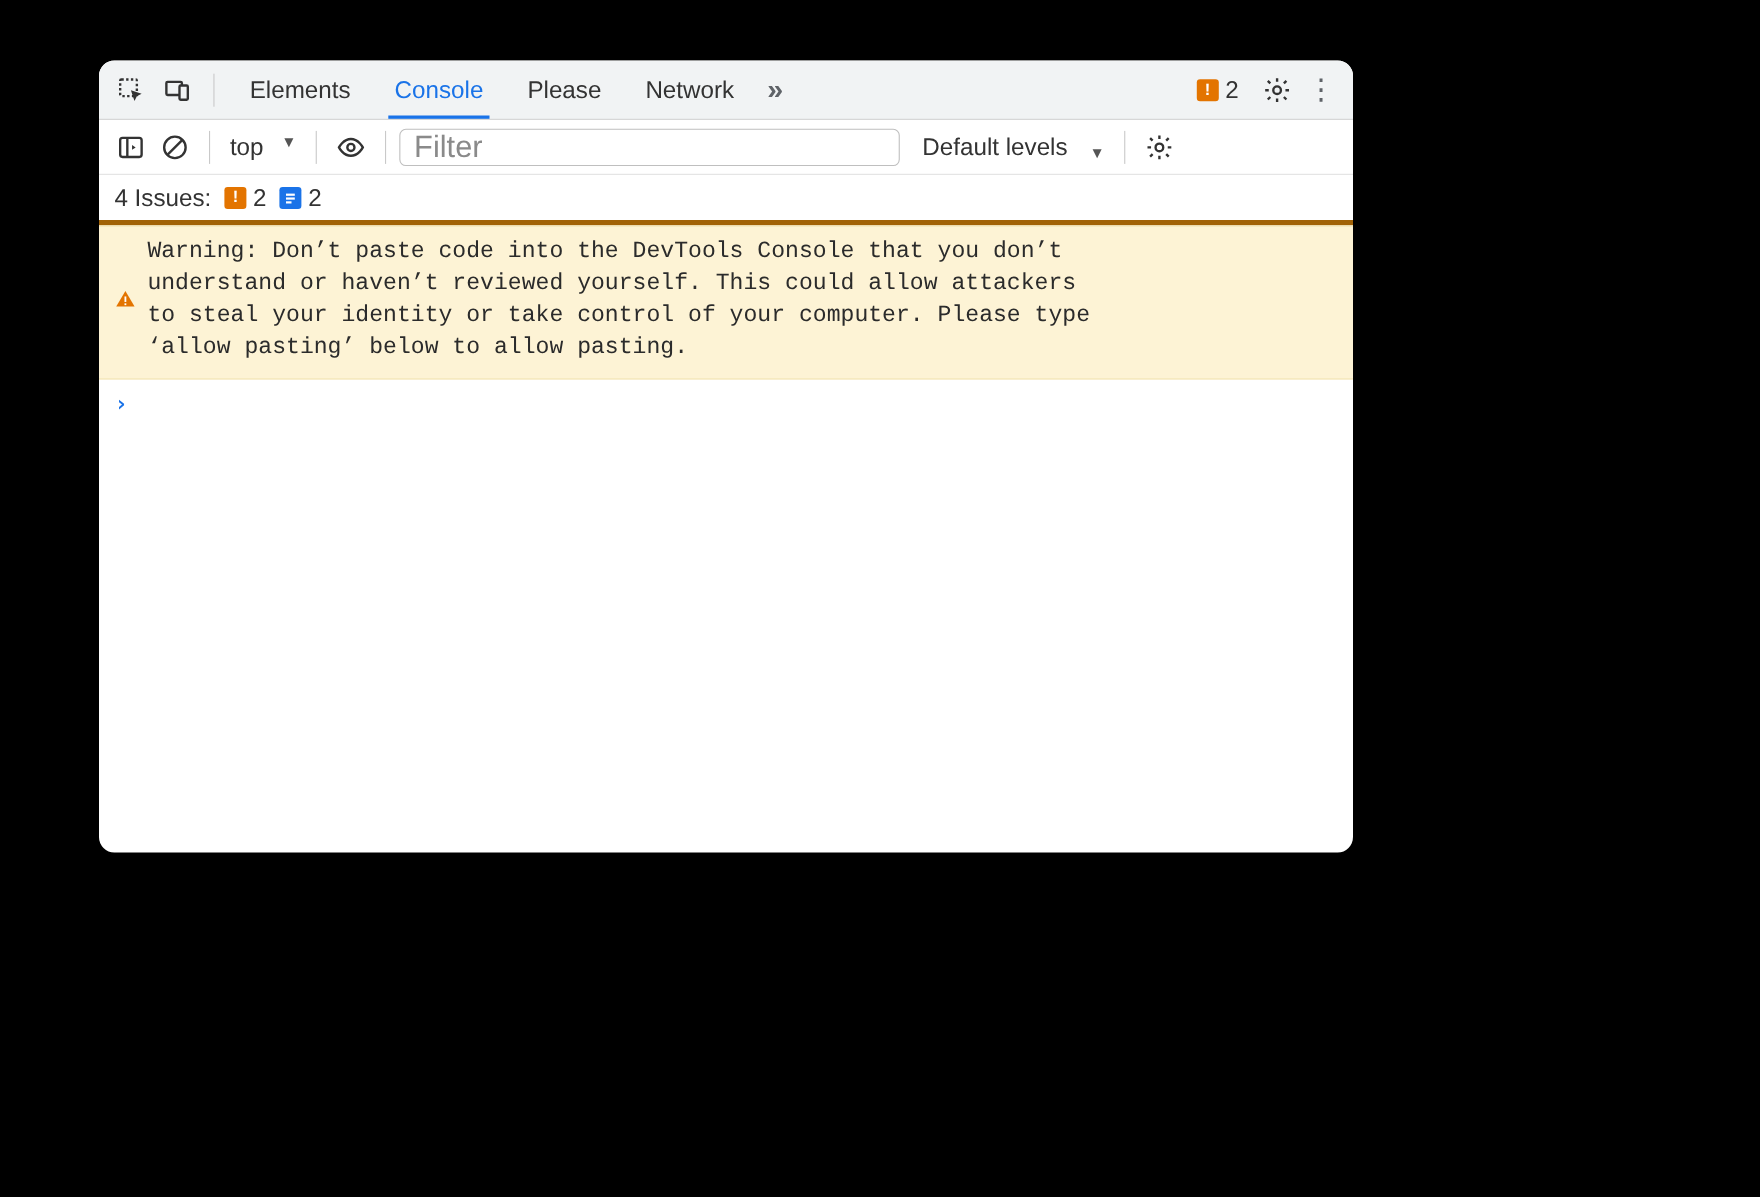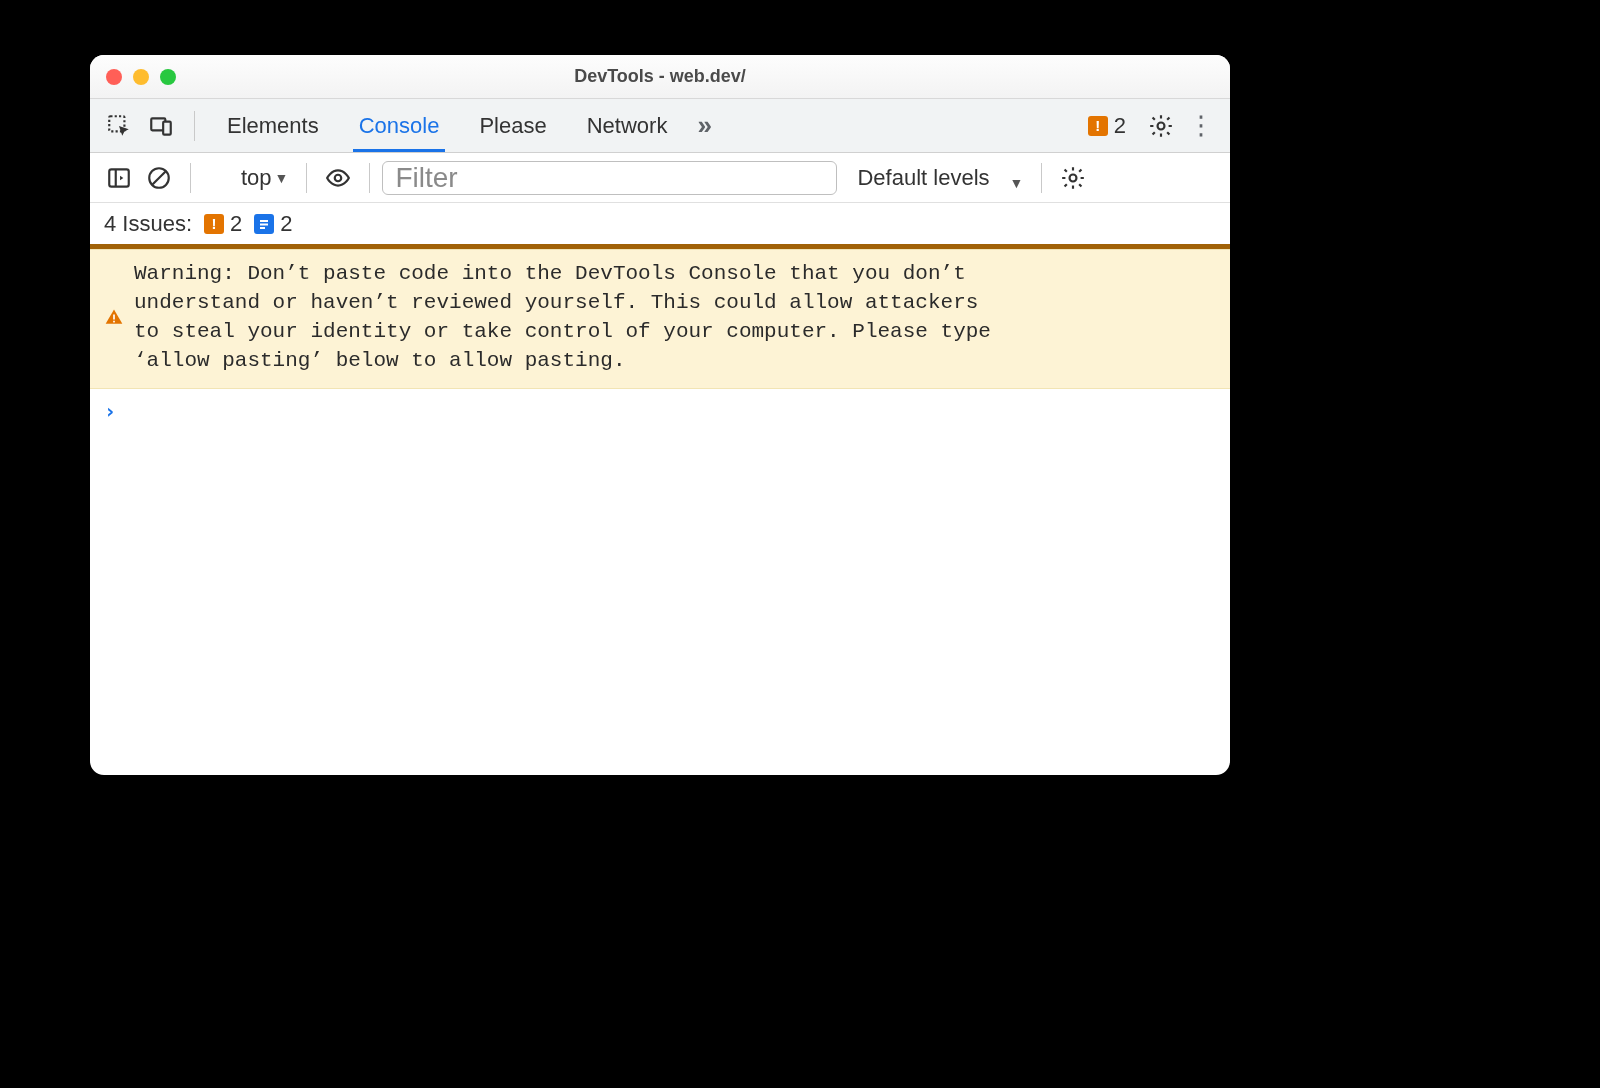--- a/index.html
+++ b/index.html
@@ -143,27 +143,25 @@
     height: 50px;
     border-bottom: 1px solid #e0e0e0;
     display: flex;
     align-items: center;
     padding: 0 10px;
     gap: 2px;
     background:#fff;
   }
   .ctx-selector {
     display: inline-flex;
-    align-items: center;
-    gap: 3px;
+    gap: 16px;
     font-size: 22px;
     color: #333;
     padding: 0 6px;
     cursor: pointer;
-    margin-left: 32px;
   }
   .ctx-selector .tri { font-size: 14px; color:#555; }
   .filter-input {
     flex-shrink: 0;
     width: 455px;
     height: 34px;
     border: 1px solid #bfbfbf;
     border-radius: 6px;
     padding: 0 12px;
     font-size: 28px;
@@ -243,28 +241,20 @@
     font-size: 20px;
     color: #222;
     background: transparent;
   }
 </style>
 </head>
 <body>
 
 <div class="window">
 
-  <div class="titlebar">
-    <div class="traffic">
-      <span class="t-red"></span>
-      <span class="t-yel"></span>
-      <span class="t-grn"></span>
-    </div>
-    <div class="title">DevTools - web.dev/</div>
-  </div>
 
   <div class="tabbar">
     <span class="iconbtn">
       <svg viewBox="0 0 24 24" fill="none" stroke="currentColor" stroke-width="2">
         <rect x="3" y="3" width="14" height="14" rx="1" stroke-dasharray="2 2"></rect>
         <path d="M12 12 L21 15 L17 17 L15 21 Z" fill="currentColor" stroke="none"></path>
       </svg>
     </span>
     <span class="iconbtn">
       <svg viewBox="0 0 24 24" fill="none" stroke="currentColor" stroke-width="2">

